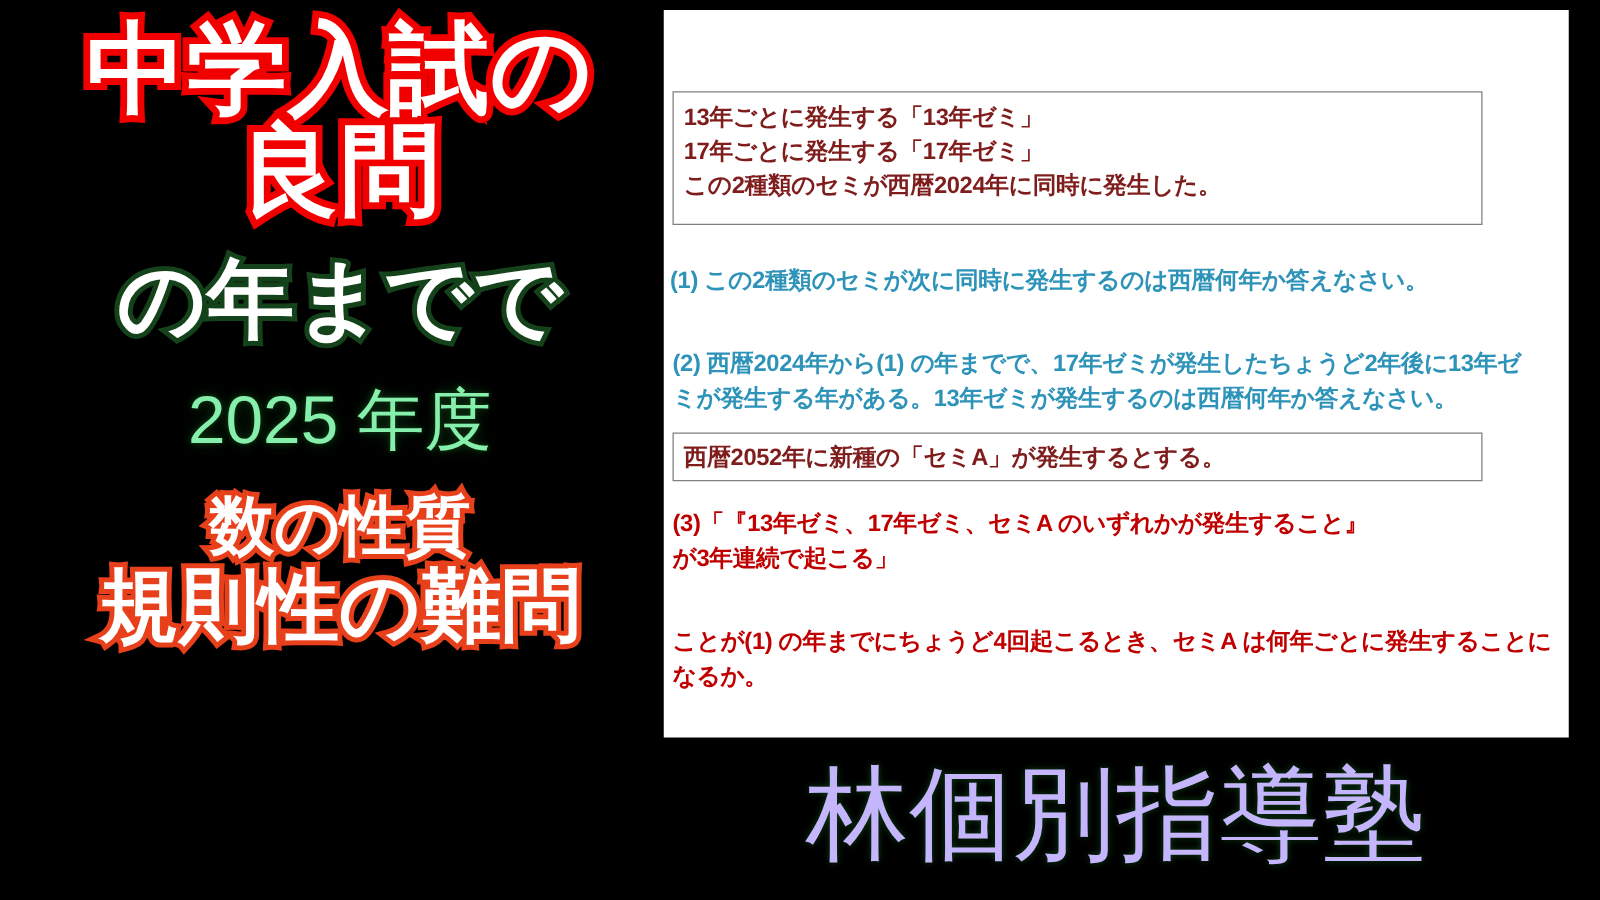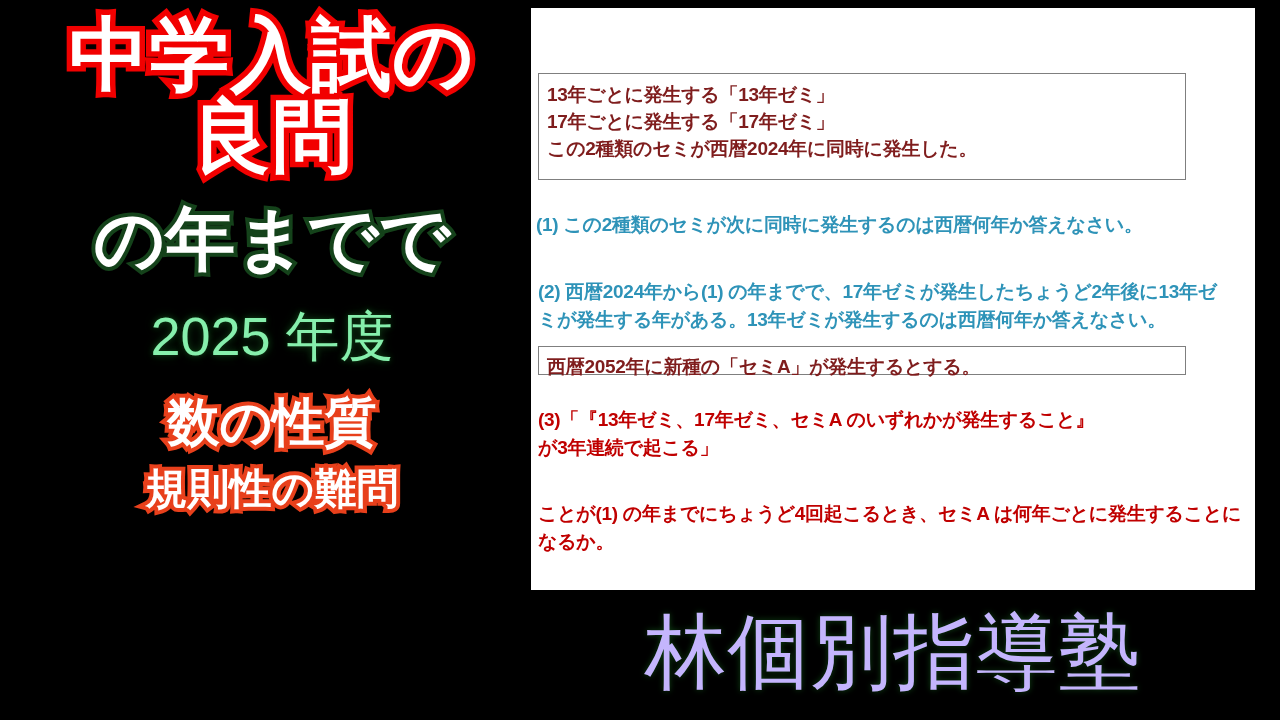--- a/index.html
+++ b/index.html
@@ -76,28 +76,28 @@
 
   .topic-1 {
     font-weight: 700;
     color: #ffffff;
     font-size: 52px;
     line-height: 1.08;
     margin-top: 28px;
     -webkit-text-stroke: 8px #e8401c;
     paint-order: stroke fill;
     text-shadow: 0 0 4px #e8401c;
+    font-family: Liberation Serif, serif;
   }
 
   .topic-2 {
     font-weight: 700;
     color: #ffffff;
-    font-size: 42px;
+    font-size: 64px;
     line-height: 1.08;
-    margin-top: 16px;
     -webkit-text-stroke: 8px #e8401c;
     paint-order: stroke fill;
     text-shadow: 0 0 4px #e8401c;
   }
 
   
   .paper {
     position: absolute;
     left: 531px;
     top: 8px;
@@ -130,21 +130,21 @@
   #fact-box-1 {
     left: 7px;
     top: 65px;
     width: 648px;
     height: 107px;
   }
   #fact-box-2 {
     left: 7px;
     top: 338px;
     width: 648px;
-    height: 29px;
+    height: 39px;
     padding-top: 7px;
   }
   .fact-box .fl { display: block; white-space: nowrap; }
 
   .q {
     position: absolute;
     font-weight: 700;
     font-size: 19px;
     line-height: 1.48;
     letter-spacing: -0.015em;

